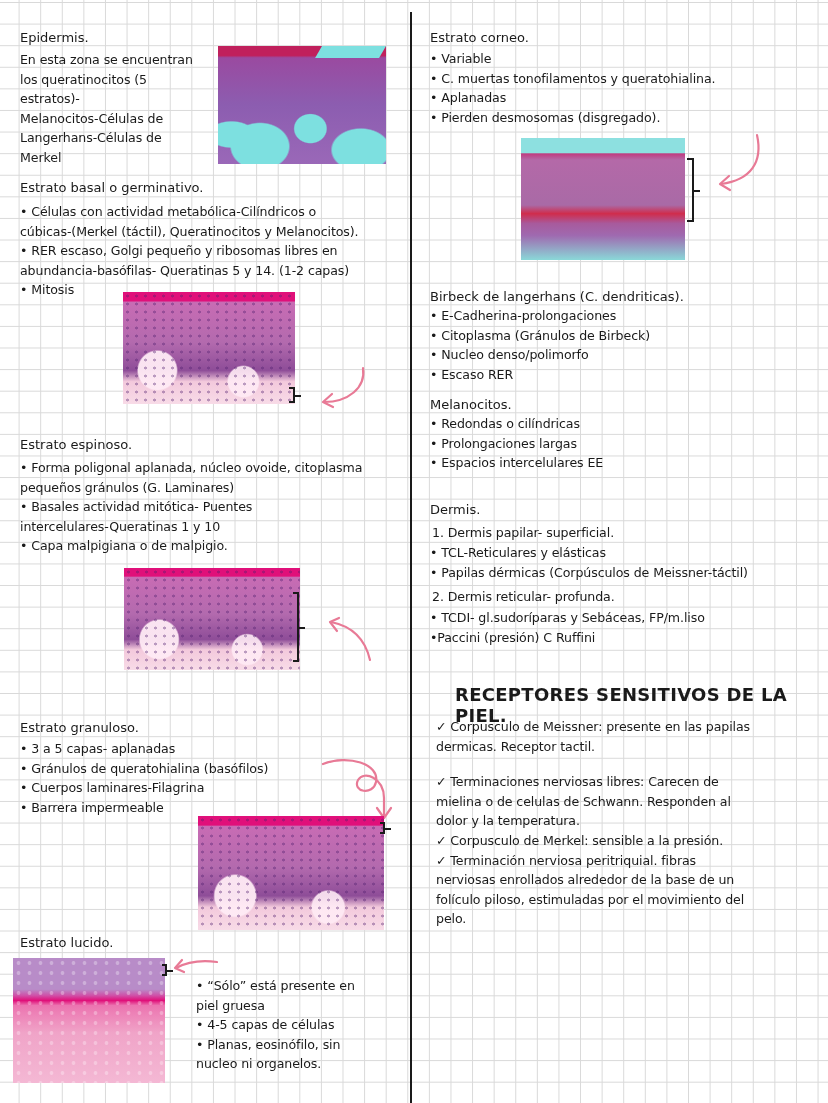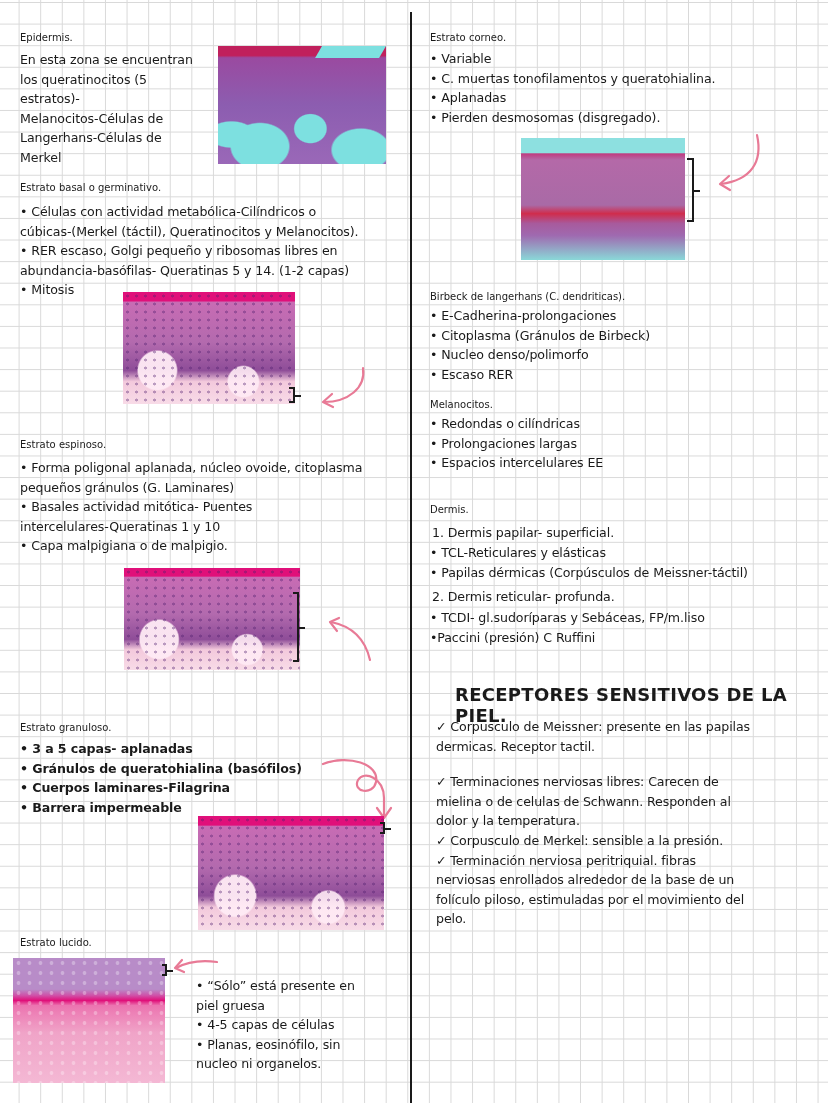--- a/index.html
+++ b/index.html
@@ -9,21 +9,21 @@
     background-image:
       linear-gradient(to right, #d9d9d9 1px, transparent 1px),
       linear-gradient(to bottom, #d9d9d9 1px, transparent 1px);
     background-size:21.6px 21.6px;
     background-position:-3px 2px;
     font-family:"DejaVu Sans", sans-serif;
     color:#1a1a1a;
   }
   .abs { position:absolute; }
   .txt { font-size:12.6px; line-height:19.6px; letter-spacing:-0.1px; white-space:pre-line; }
-  .head { font-size:10px; line-height:19.6px; }
+  .head { font-size:13px; line-height:19.6px; }
   .divider { position:absolute; left:410px; top:12px; width:2px; height:1091px; background:#1a1a1a; }
   .img { position:absolute; overflow:hidden; }
   .heading-bold { font-family:"DejaVu Sans", sans-serif; font-weight:bold; font-size:18px; letter-spacing:0.3px; }
   
   .he-img {
     background:
       radial-gradient(circle at 20% 70%, rgba(255,235,245,0.95) 0 12%, transparent 13%),
       radial-gradient(circle at 70% 80%, rgba(255,235,245,0.9) 0 10%, transparent 11%),
       linear-gradient(to bottom, #e0107a 0 8%, #c86cb4 9%, #b36aae 45%, #8e4d98 70%, #f3c9dc 80%, #f8dbe7 100%);
   }
@@ -97,21 +97,21 @@
 intercelulares-Queratinas 1 y 10
 • Capa malpigiana o de malpigio.</div>
 <div class="img he-img" style="left:124px;top:568px;width:176px;height:102px;"></div>
 <div class="bracket" style="left:293px;top:592px;width:4px;height:66px;"></div>
 <svg class="arrow" style="left:325px;top:616px;" width="50" height="48">
   <path d="M45 44 C40 22 26 10 6 6" fill="none" stroke="#e87a96" stroke-width="2.2" stroke-linecap="round"></path>
   <path d="M14 2 L5 6 L12 15" fill="none" stroke="#e87a96" stroke-width="2.2" stroke-linecap="round" stroke-linejoin="round"></path>
 </svg>
 
 <div class="abs head" style="left:20px;top:718px;">Estrato granuloso.</div>
-<div class="abs txt" style="left:20px;top:739px;width:360px;font-weight:bold;">• 3 a 5 capas- aplanadas
+<div class="abs txt" style="left:20px;top:739px;width:360px;">• 3 a 5 capas- aplanadas
 • Gránulos de queratohialina (basófilos)
 • Cuerpos laminares-Filagrina
 • Barrera impermeable</div>
 <svg class="arrow" style="left:318px;top:754px;" width="90" height="70">
   <path d="M5 10 C30 0 62 10 58 28 C55 42 34 38 40 26 C46 16 66 24 66 44 L66 62" fill="none" stroke="#e87a96" stroke-width="2.2" stroke-linecap="round"></path>
   <path d="M59 54 L66 64 L73 54" fill="none" stroke="#e87a96" stroke-width="2.2" stroke-linecap="round" stroke-linejoin="round"></path>
 </svg>
 <div class="img he-img" style="left:198px;top:816px;width:186px;height:114px;"></div>
 <div class="bracket" style="left:380px;top:822px;width:3px;height:8px;"></div>
 

